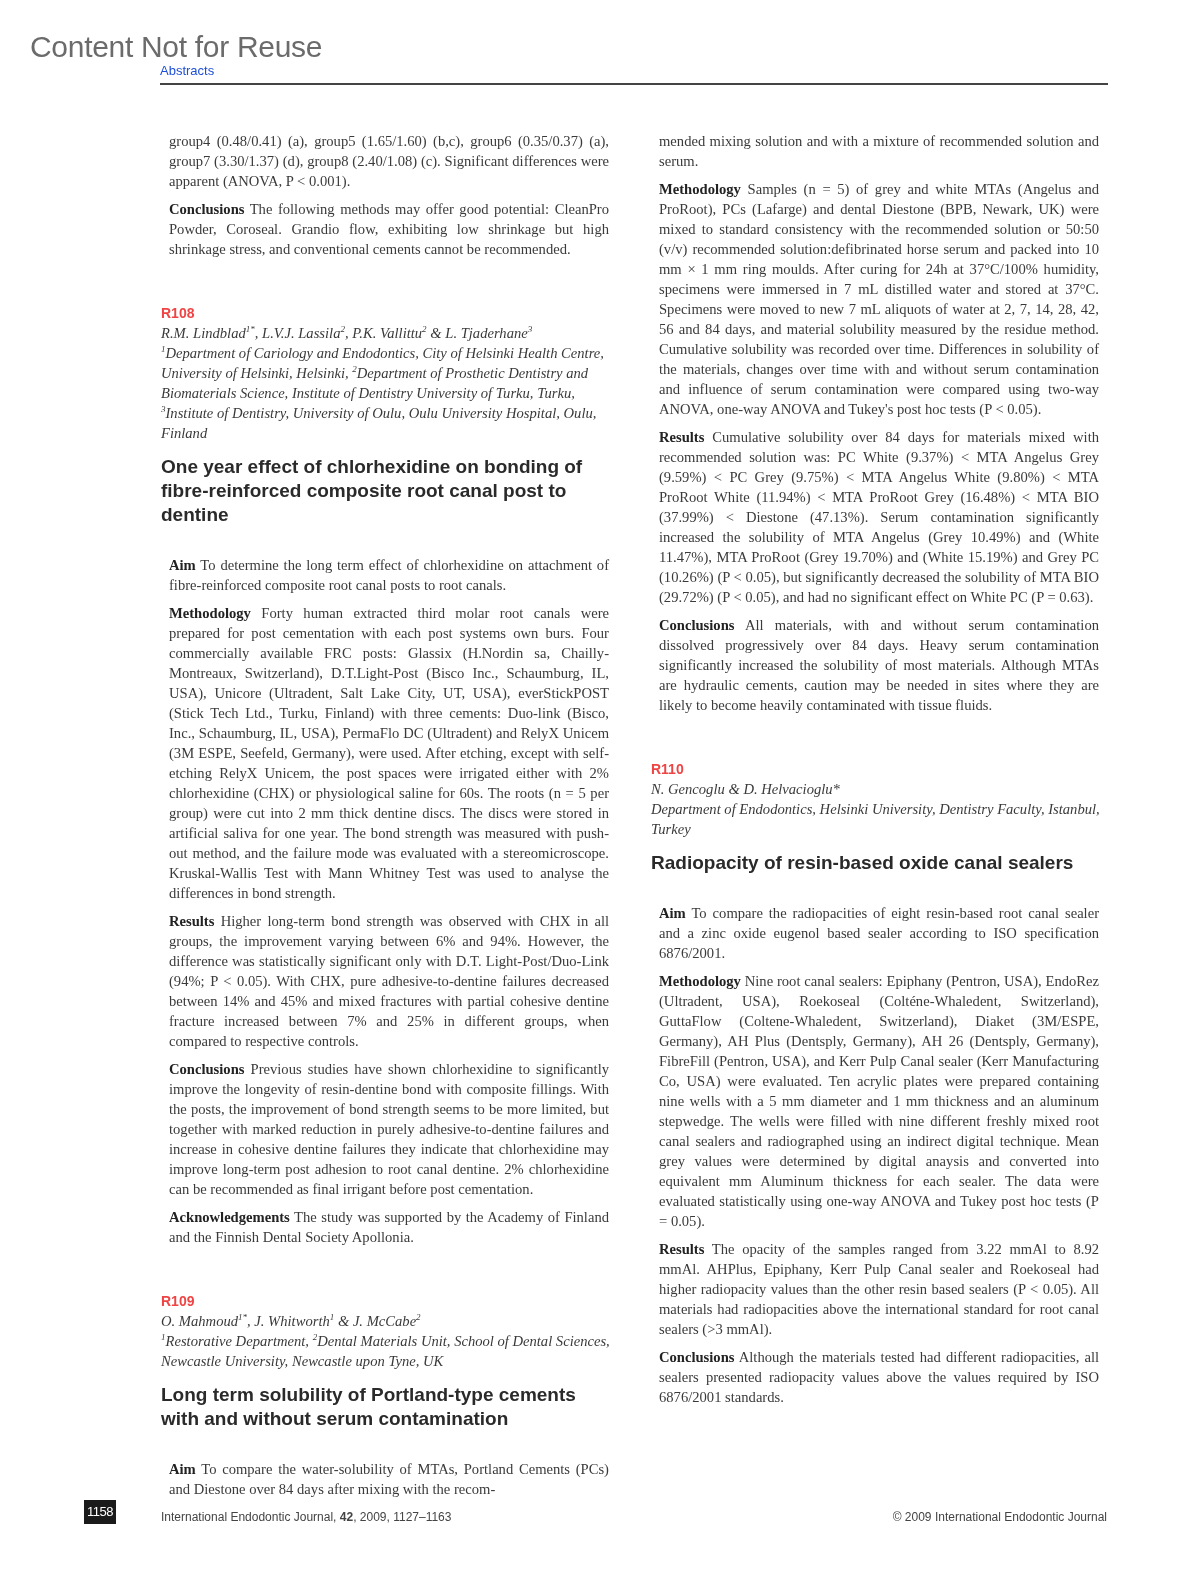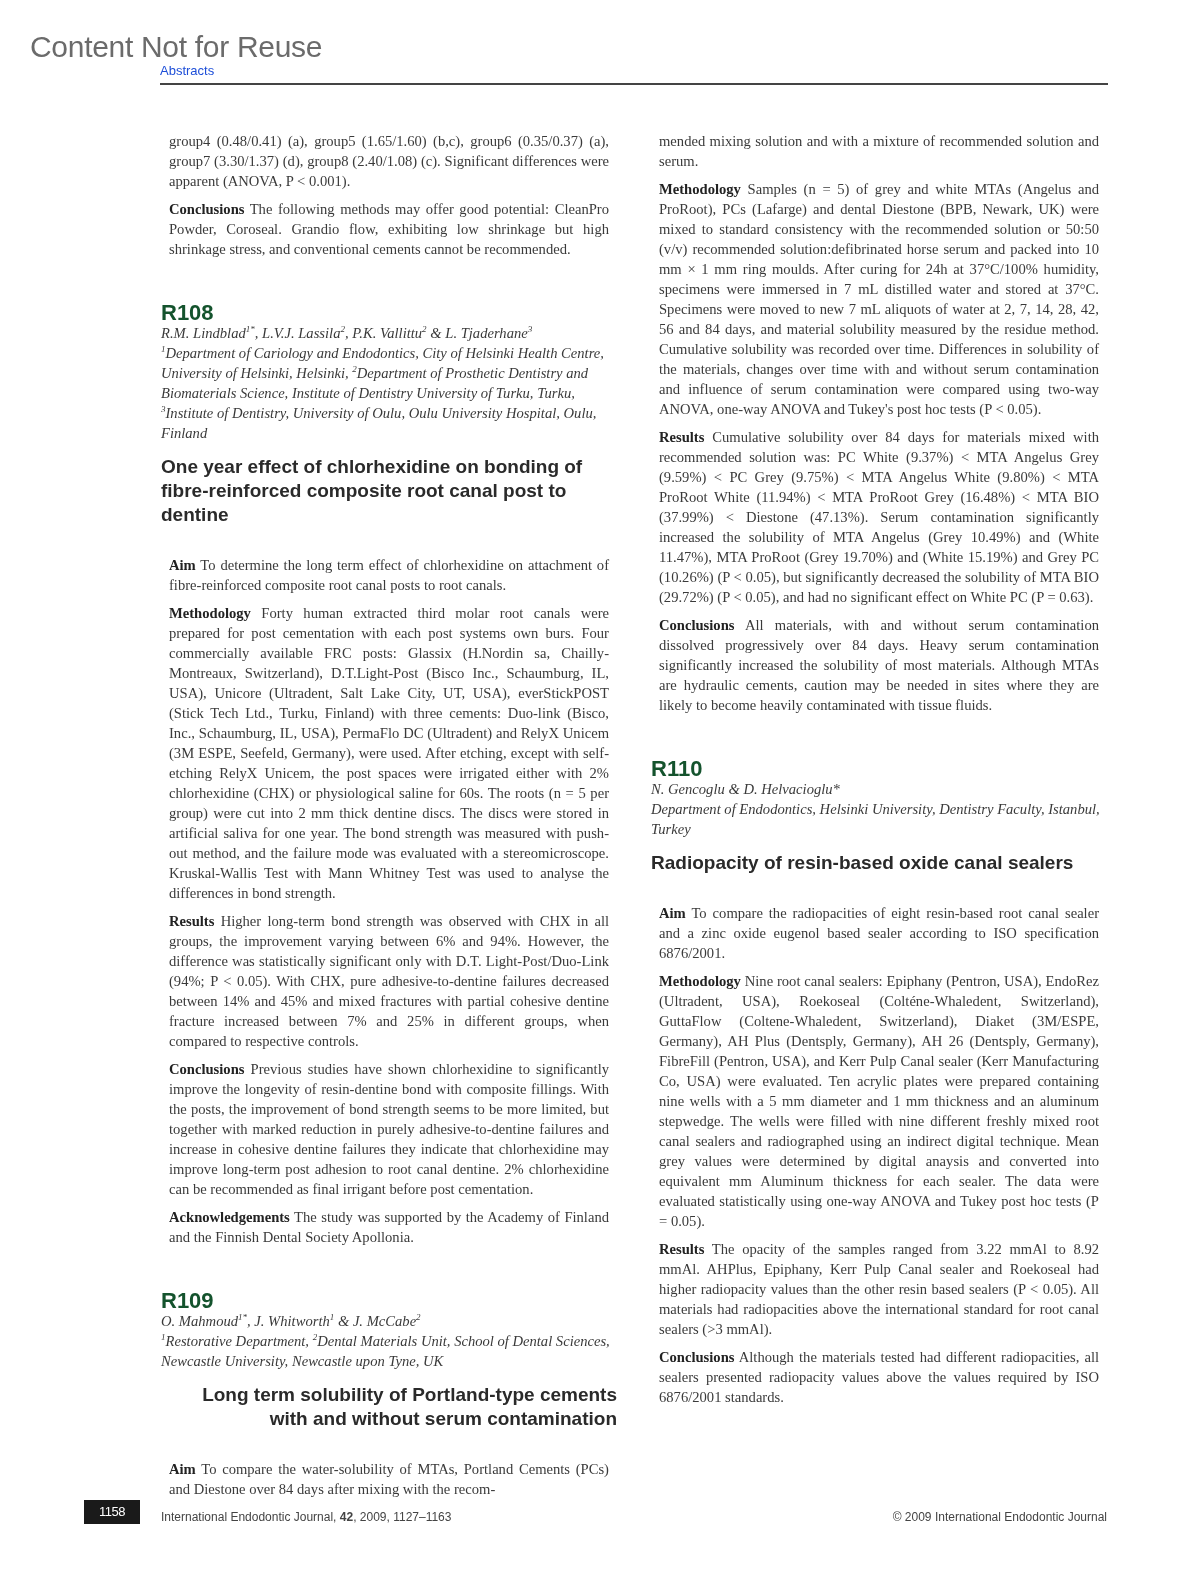--- a/index.html
+++ b/index.html
@@ -18,36 +18,36 @@
     }
     .col {
       position: absolute; top: 123px; width: 456px;
       font-family: "Liberation Serif", serif; font-size: 14.6px; line-height: 20px; color: #3a3a3a;
     }
     .col.left { left: 161px; }
     .col.right { left: 651px; }
     p { margin: 8px; text-align: justify; hyphens: auto; }
     .lbl { font-weight: bold; color: #222; }
     .abs-id {
-      font-family: "Liberation Sans", sans-serif; font-weight: bold; font-size: 22px;
-      color: #14532d; margin: 0; line-height: 20px;
+      font-family: "Liberation Sans", sans-serif; font-weight: bold; font-size: 14px;
+      color: #ef4444; margin: 0; line-height: 20px;
     }
     .authors { margin: 0; font-style: italic; }
     .affil { margin: 0; font-style: italic; }
     .title {
       font-family: "Liberation Sans", sans-serif; font-weight: bold; font-size: 19px;
       line-height: 24px; color: #2a2a2a; margin: 0;
     }
     sup { font-size: 9px; line-height: 0; }
     .footer {
       position: absolute; top: 1510px; font-family: "Liberation Sans", sans-serif;
       font-size: 12px; color: #444;
     }
     .page-num {
-      position: absolute; left: 84px; top: 1500px; width: 56px; height: 24px;
+      position: absolute; left: 84px; top: 1500px; width: 32px; height: 24px;
       background: #1a1a1a; color: #fff; font-family: "Liberation Sans", sans-serif;
       font-size: 13px; line-height: 24px; text-align: center; letter-spacing: -0.5px;
     }
   </style>
 </head>
 <body>
 
 <div class="watermark">Content Not for Reuse</div>
 <div class="running-head">Abstracts</div>
 <div class="head-rule"></div>
@@ -83,21 +83,21 @@
 
   <div>
     <p class="abs-id">R109</p>
     <p class="authors">
       <span>O. Mahmoud</span><sup>1*</sup><span>, </span><span>J. Whitworth</span><sup>1</sup><span> &amp; </span><span>J. McCabe</span><sup>2</sup>
     </p>
     <p class="affil" style="text-align:left">
       <sup>1</sup><span>Restorative Department, </span><sup>2</sup><span>Dental Materials Unit, School of Dental Sciences, Newcastle University, Newcastle upon Tyne, UK</span>
     </p>
     <div style="height:12px"></div>
-    <p class="title" style="text-align:right">Long term solubility of Portland-type cements with and without serum contamination</p>
+    <p class="title" style="text-align:left">Long term solubility of Portland-type cements with and without serum contamination</p>
     <div style="height:20px"></div>
     <p><span class="lbl">Aim</span> <span>To compare the water-solubility of MTAs, Portland Cements (PCs) and Diestone over 84 days after mixing with the recom-</span></p>
   </div>
 </div>
 
 <div class="col right">
   <div>
     <p>mended mixing solution and with a mixture of recommended solution and serum.</p>
     <p><span class="lbl">Methodology</span> <span>Samples (n = 5) of grey and white MTAs (Angelus and ProRoot), PCs (Lafarge) and dental Diestone (BPB, Newark, UK) were mixed to standard consistency with the recommended solution or 50:50 (v/v) recommended solution:defibrinated horse serum and packed into 10 mm × 1 mm ring moulds. After curing for 24h at 37°C/100% humidity, specimens were immersed in 7 mL distilled water and stored at 37°C. Specimens were moved to new 7 mL aliquots of water at 2, 7, 14, 28, 42, 56 and 84 days, and material solubility measured by the residue method. Cumulative solubility was recorded over time. Differences in solubility of the materials, changes over time with and without serum contamination and influence of serum contamination were compared using two-way ANOVA, one-way ANOVA and Tukey's post hoc tests (P &lt; 0.05).</span></p>
     <p><span class="lbl">Results</span> <span>Cumulative solubility over 84 days for materials mixed with recommended solution was: PC White (9.37%) &lt; MTA Angelus Grey (9.59%) &lt; PC Grey (9.75%) &lt; MTA Angelus White (9.80%) &lt; MTA ProRoot White (11.94%) &lt; MTA ProRoot Grey (16.48%) &lt; MTA BIO (37.99%) &lt; Diestone (47.13%). Serum contamination significantly increased the solubility of MTA Angelus (Grey 10.49%) and (White 11.47%), MTA ProRoot (Grey 19.70%) and (White 15.19%) and Grey PC (10.26%) (P &lt; 0.05), but significantly decreased the solubility of MTA BIO (29.72%) (P &lt; 0.05), and had no significant effect on White PC (P = 0.63).</span></p>

